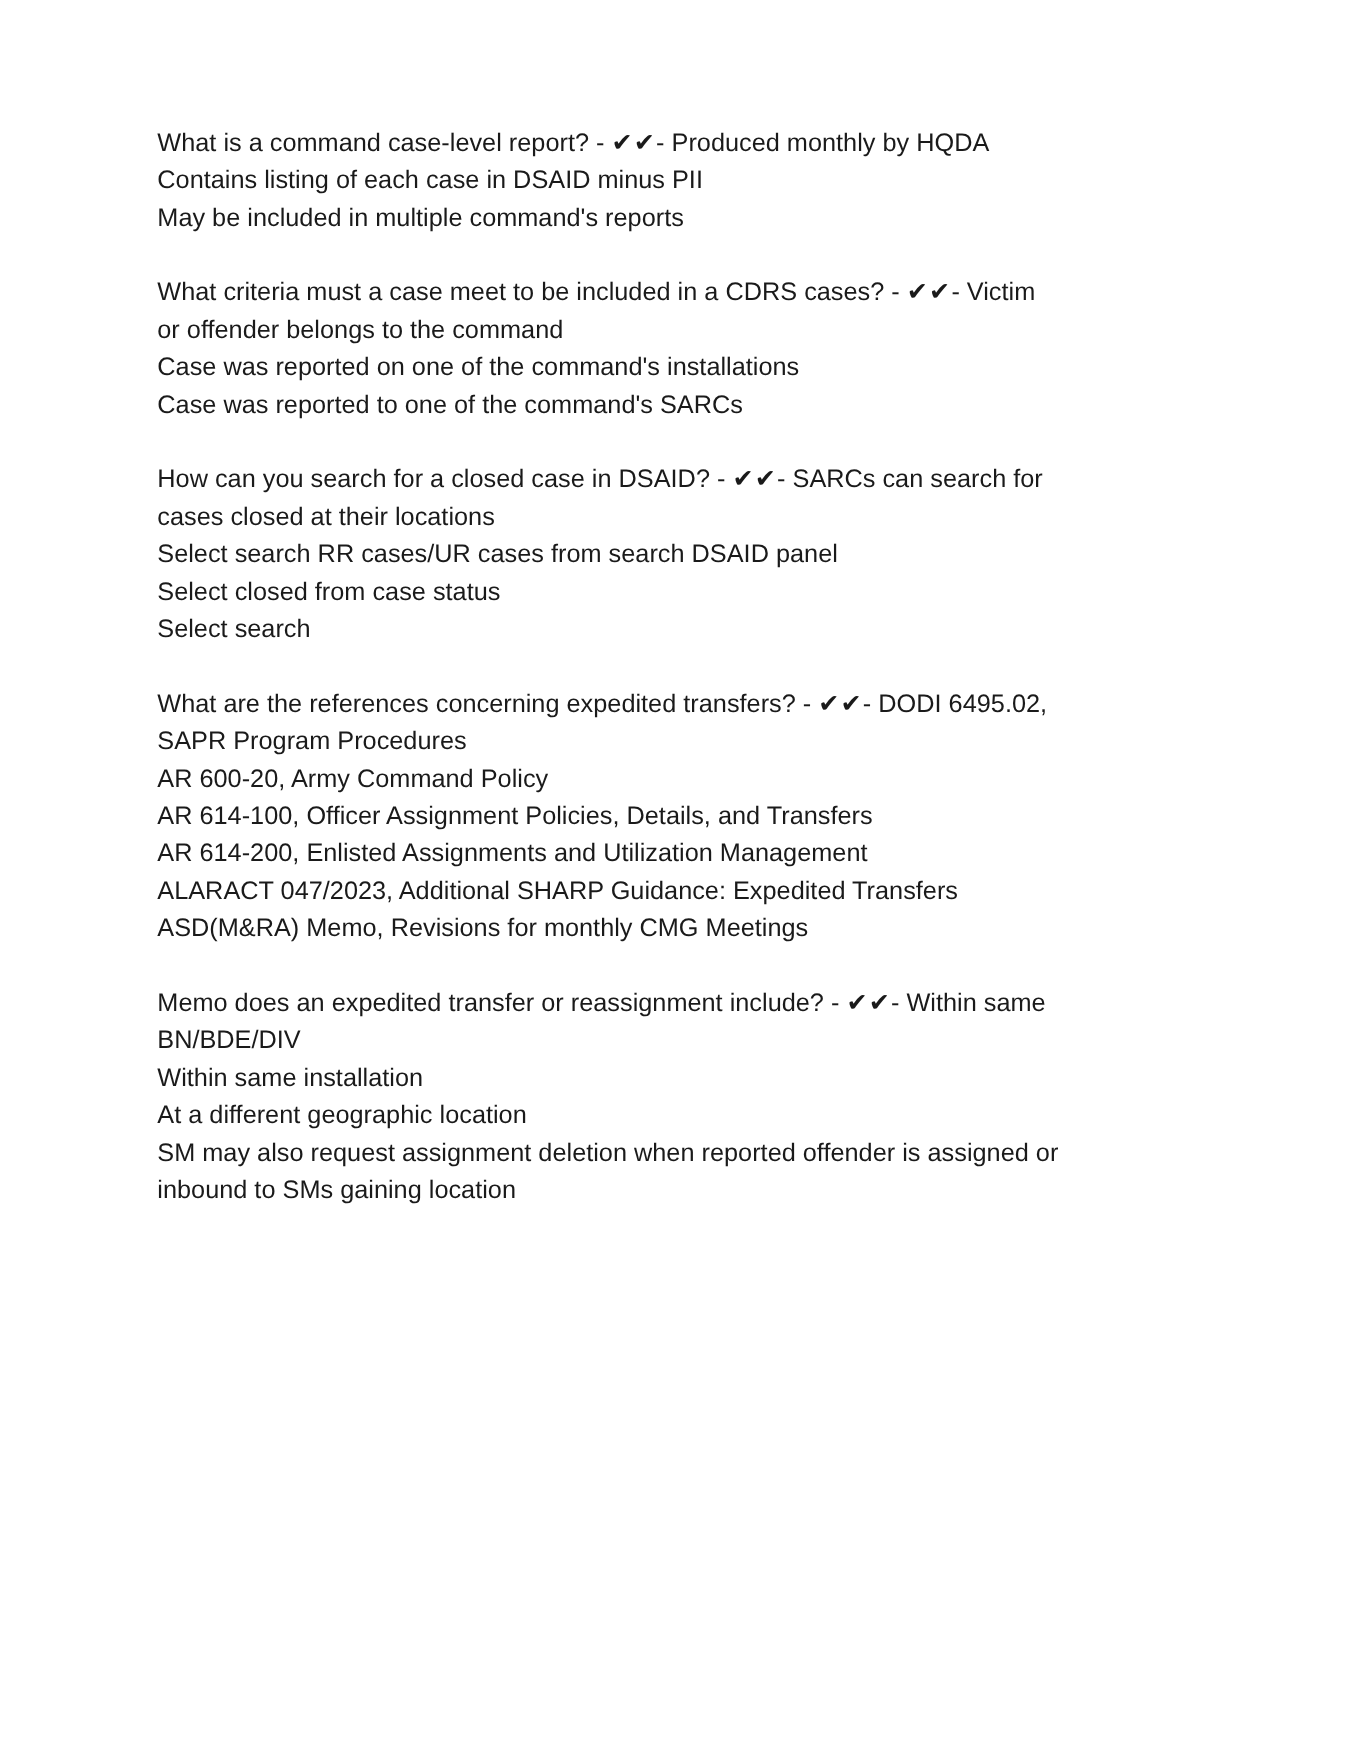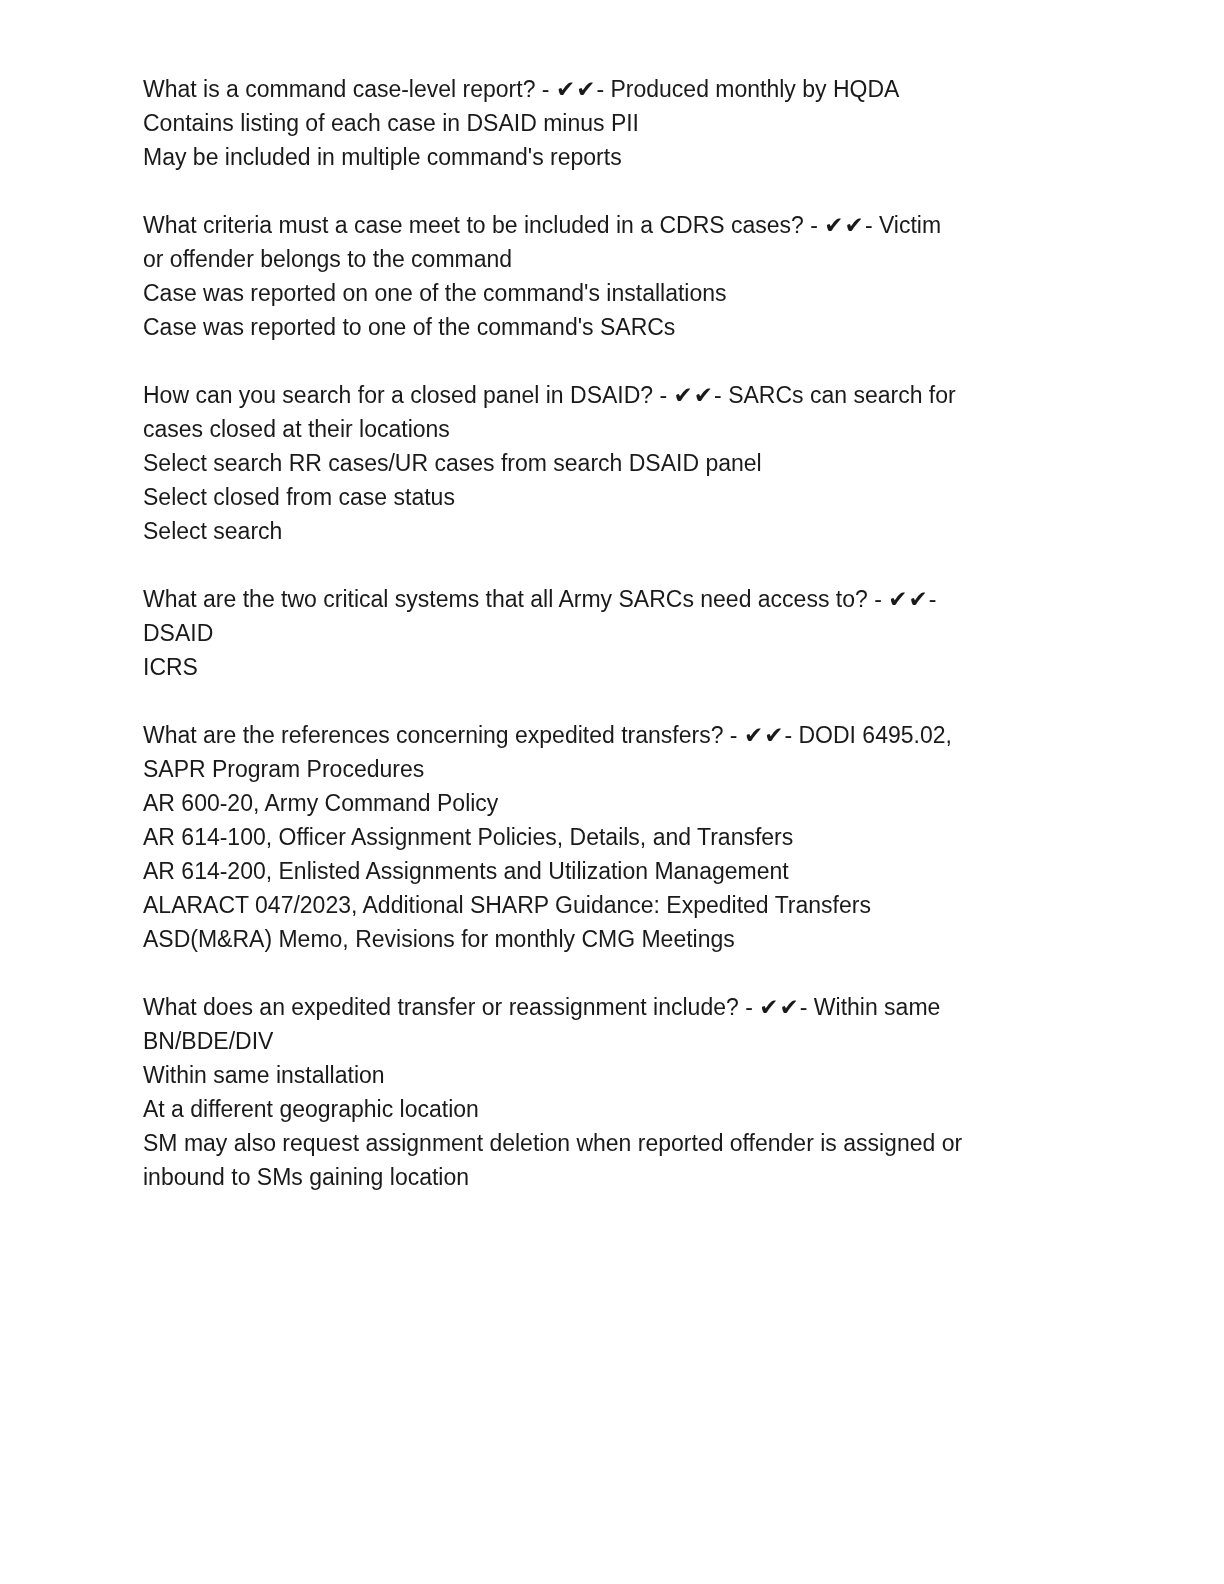--- a/index.html
+++ b/index.html
@@ -12,21 +12,21 @@
     height: 1584px;
     font-family: "Liberation Sans", "DejaVu Sans", sans-serif;
     color: #1a1a1a;
     position: relative;
     overflow: hidden;
   }
   .doc-page {
     box-sizing: border-box;
     width: 1224px;
     min-height: 1584px;
-    padding: 72px 140px 100px 143px;
+    padding: 112px 140px 100px 143px;
     background: #ffffff;
   }
   .qa-block {
     font-size: 23px;
     line-height: 34px;
     margin: 0 0 34px 0;
     color: #1a1a1a;
   }
   .qa-question,
   .qa-answer {
@@ -46,38 +46,35 @@
 
   <p class="qa-block"><span class="qa-question">What is a command case-level report? - </span><span class="qa-marks">✔✔</span><span class="qa-answer">- Produced monthly by HQDA
 Contains listing of each case in DSAID minus PII
 May be included in multiple command's reports</span></p>
 
   <p class="qa-block"><span class="qa-question">What criteria must a case meet to be included in a CDRS cases? - </span><span class="qa-marks">✔✔</span><span class="qa-answer">- Victim
 or offender belongs to the command
 Case was reported on one of the command's installations
 Case was reported to one of the command's SARCs</span></p>
 
-  <p class="qa-block"><span class="qa-question">How can you search for a closed panel in DSAID? - </span><span class="qa-marks">✔✔</span><span class="qa-answer">- SARCs can search for
+  <p class="qa-block"><span class="qa-question">How can you search for a closed case in DSAID? - </span><span class="qa-marks">✔✔</span><span class="qa-answer">- SARCs can search for
 cases closed at their locations
 Select search RR cases/UR cases from search DSAID panel
 Select closed from case status
 Select search</span></p>
 
-  <p class="qa-block"><span class="qa-question">What are the two critical systems that all Army SARCs need access to? - </span><span class="qa-marks">✔✔</span><span class="qa-answer">-
-DSAID
-ICRS</span></p>
 
   <p class="qa-block"><span class="qa-question">What are the references concerning expedited transfers? - </span><span class="qa-marks">✔✔</span><span class="qa-answer">- DODI 6495.02,
 SAPR Program Procedures
 AR 600-20, Army Command Policy
 AR 614-100, Officer Assignment Policies, Details, and Transfers
 AR 614-200, Enlisted Assignments and Utilization Management
 ALARACT 047/2023, Additional SHARP Guidance: Expedited Transfers
 ASD(M&amp;RA) Memo, Revisions for monthly CMG Meetings</span></p>
 
-  <p class="qa-block"><span class="qa-question">What does an expedited transfer or reassignment include? - </span><span class="qa-marks">✔✔</span><span class="qa-answer">- Within same
+  <p class="qa-block"><span class="qa-question">Memo does an expedited transfer or reassignment include? - </span><span class="qa-marks">✔✔</span><span class="qa-answer">- Within same
 BN/BDE/DIV
 Within same installation
 At a different geographic location
 SM may also request assignment deletion when reported offender is assigned or
 inbound to SMs gaining location</span></p>
 
 </div>
 
 </body></html>

